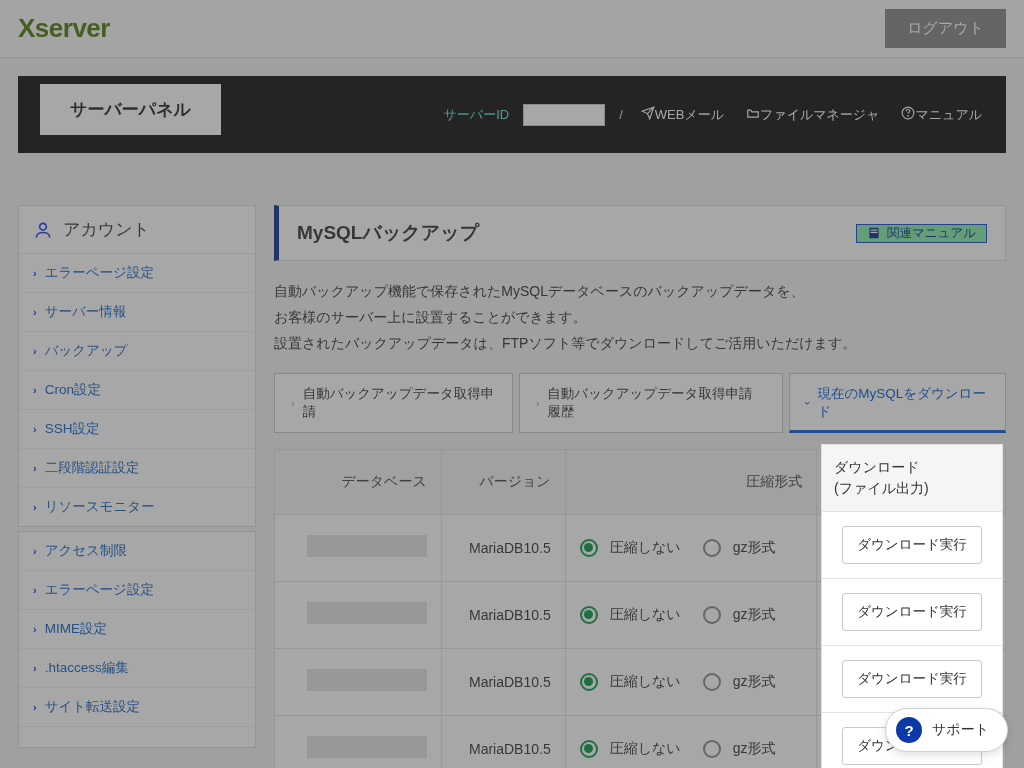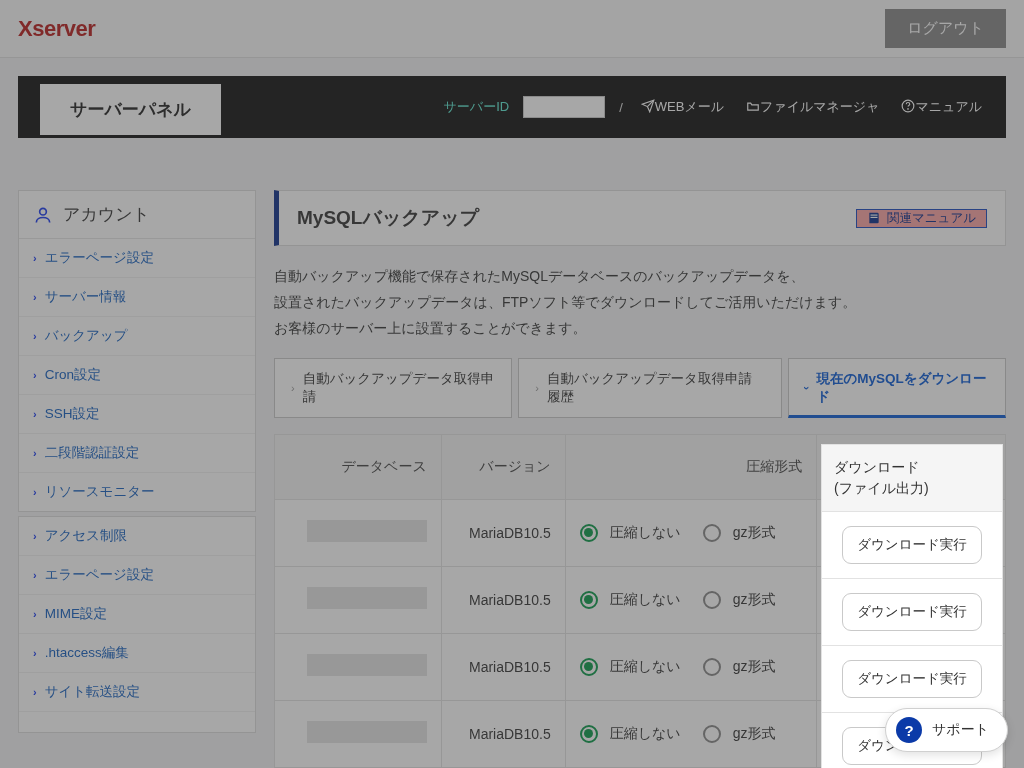--- a/index.html
+++ b/index.html
@@ -1,58 +1,58 @@
 <!DOCTYPE html>
 <html><head>
 <meta charset="utf-8">
 <style>
 *{box-sizing:border-box;margin:0;padding:0;font-family:"Hiragino Kaku Gothic ProN","Hiragino Sans",Meiryo,sans-serif}
 body{background:#f2f3f4;color:#333;font-size:14px;width:1024px;height:768px;overflow:hidden;position:relative}
 .topbar{background:#fafafa;height:58px;display:flex;align-items:center;justify-content:space-between;padding:0 18px;border-bottom:1px solid #e0e0e0}
-.logo{font-size:22px;font-weight:700;color:#b91c1c;letter-spacing:-0.5px}
+.logo{font-size:26px;font-weight:700;color:#4d7c0f;letter-spacing:-0.5px}
 .logo .x{font-weight:700}
 .logout-btn{background:#888;color:#fff;border:none;padding:10px 22px;font-size:15px;cursor:pointer}
 .blackbar-wrap{padding:18px}
-.blackbar{background:#111;height:62px;display:flex;align-items:center;padding:0 20px;position:relative}
+.blackbar{background:#111;height:77px;display:flex;align-items:center;padding:0 20px;position:relative}
 .panel-tab{position:absolute;left:22px;top:0;transform:translateY(8px);background:#fff;padding:14px 30px;font-weight:700;font-size:17px;color:#222}
 .blackbar-inner{margin-left:auto;display:flex;align-items:center;gap:14px;color:#fff;font-size:13px}
 .sid-label{color:#5eead4}
 .sid-box{display:inline-block;width:82px;height:22px;background:#fff;border:1px solid #ccc;vertical-align:middle}
 .slash{color:#ddd}
 .bb-link{display:inline-flex;align-items:center;gap:0;color:#fff;text-decoration:none;border:1px solid #555;border-radius:3px;padding:7px 12px;cursor:pointer}
 .bb-link.noborder{border:none;padding:7px 4px}
 .ic{display:inline-block;width:14px;height:14px}
 .content{display:flex;gap:18px;padding:0 18px 0 18px;margin-top:34px}
 .sidebar{width:238px;flex:none}
 .side-block{background:#fff;border:1px solid #dcdcdc;margin-bottom:4px}
 .side-head{display:flex;align-items:center;gap:10px;padding:12px 14px;font-weight:400;font-size:17px;border-bottom:1px solid #e6e6e6}
 .side-head .ih{color:#1a3af0}
 .side-list a{display:flex;align-items:center;gap:8px;padding:10px 14px;color:#1560c0;text-decoration:none;font-size:13.5px;border-bottom:1px solid #f0f0f0;cursor:pointer}
 .side-list a:last-child{border-bottom:none}
 .chev{color:#1a3af0;font-weight:700;font-size:11px}
 .main{flex:1;min-width:0}
 .page-title{background:#fff;border:1px solid #dcdcdc;border-left:5px solid #0b2e8a;padding:14px 18px;display:flex;align-items:center;justify-content:space-between;margin-bottom:18px}
 .page-title h1{font-size:19px;font-weight:700}
-.manual-btn{border:1px solid #1b4ac0;background:#fca5a5;color:#0b2e8a;padding:0 10px;font-size:12.5px;cursor:pointer;display:inline-flex;align-items:center;gap:6px}
+.manual-btn{border:1px solid #1b4ac0;background:#86efac;color:#0b2e8a;padding:0 10px;font-size:12.5px;cursor:pointer;display:inline-flex;align-items:center;gap:6px}
 .desc{font-size:14px;line-height:1.85;margin-bottom:16px}
 .tabs{display:flex;gap:6px;margin-bottom:16px}
 .tab{border:1px solid #c9c9c9;background:#fff;padding:11px 16px;font-size:13.5px;color:#333;display:flex;align-items:center;gap:8px;cursor:pointer}
 .tab .tchev{color:#999;font-size:11px}
-.tab.active{color:#0b5bd6;font-weight:700;border-bottom:3px solid #0b5bd6;padding-bottom:9px}
+.tab.active{color:#0b5bd6;font-weight:400;border-bottom:3px solid #0b5bd6;padding-bottom:9px}
 .tab.active .tchev{color:#0b5bd6;transform:rotate(90deg);display:inline-block}
 .tbl{width:100%;border-collapse:collapse;background:#fff;border:1px solid #dcdcdc}
 .tbl th,.tbl td{border:1px solid #e2e2e2;padding:14px 14px;text-align:right;font-size:14px;vertical-align:middle}
 .tbl th{background:#f5f5f5;font-weight:400;color:#444}
 .db-placeholder{display:inline-block;width:120px;height:22px;background:#e4e4e4}
 .radio-wrap{display:flex;gap:22px;align-items:center}
 .radio{display:flex;align-items:center;gap:12px;cursor:pointer}
 .rbtn{width:18px;height:18px;border:2px solid #888;border-radius:50%;display:inline-flex;align-items:center;justify-content:center}
 .rbtn.sel{border-color:#0a9a4a}
 .rbtn.sel::after{content:"";width:9px;height:9px;background:#0a9a4a;border-radius:50%}
-.dl-btn{border:1px solid #c9c9c9;background:#fff;padding:9px 14px;font-size:13.5px;cursor:pointer;border-radius:9px;color:#333}
+.dl-btn{border:1px solid #c9c9c9;background:#fff;padding:9px 14px;font-size:13.5px;cursor:pointer;border-radius:3px;color:#333}
 .support-fab{position:absolute;right:16px;bottom:16px;background:#fff;border:1px solid #d0d0d0;border-radius:999px;padding:8px 18px 8px 10px;display:flex;align-items:center;gap:10px;box-shadow:0 3px 10px rgba(0,0,0,.12);cursor:pointer}
 .support-fab .qcirc{width:26px;height:26px;border-radius:50%;background:#0b3aa8;color:#fff;display:flex;align-items:center;justify-content:center;font-weight:700;font-size:15px}
 .dim-overlay{position:absolute;inset:0;background:rgba(60,60,60,0.45);pointer-events:none}
 
 .hl-copy{position:absolute;top:444px;left:821px;width:182px;background:#fff;border:1px solid #e2e2e2}
 .hl-copy .hc-head{background:#f5f5f5;border-bottom:1px solid #e2e2e2;padding:12px 12px;font-size:14px;line-height:1.5}
 .hl-copy .hc-cell{border-bottom:1px solid #e2e2e2;padding:14px 12px;text-align:center}
 .hl-copy .hc-cell:last-child{border-bottom:none}
 svg{display:block}
 </style>
@@ -177,22 +177,22 @@
               <rect x="6" y="6" width="12" height="2" fill="#fff"></rect>
               <rect x="6" y="10" width="12" height="2" fill="#fff"></rect>
             </svg>
           </span>
         <span>関連マニュアル</span>
       </button>
     </div>
 
     <div class="desc">
       <div>自動バックアップ機能で保存されたMySQLデータベースのバックアップデータを、</div>
+      <div>お客様のサーバー上に設置することができます。</div>
       <div>設置されたバックアップデータは、FTPソフト等でダウンロードしてご活用いただけます。</div>
-      <div>お客様のサーバー上に設置することができます。</div>
     </div>
 
     <div class="tabs">
       <div class="tab">
           <span class="tchev">›</span>
           <span>自動バックアップデータ取得申請</span>
         </div>
       <div class="tab">
           <span class="tchev">›</span>
           <span>自動バックアップデータ取得申請履歴</span>

